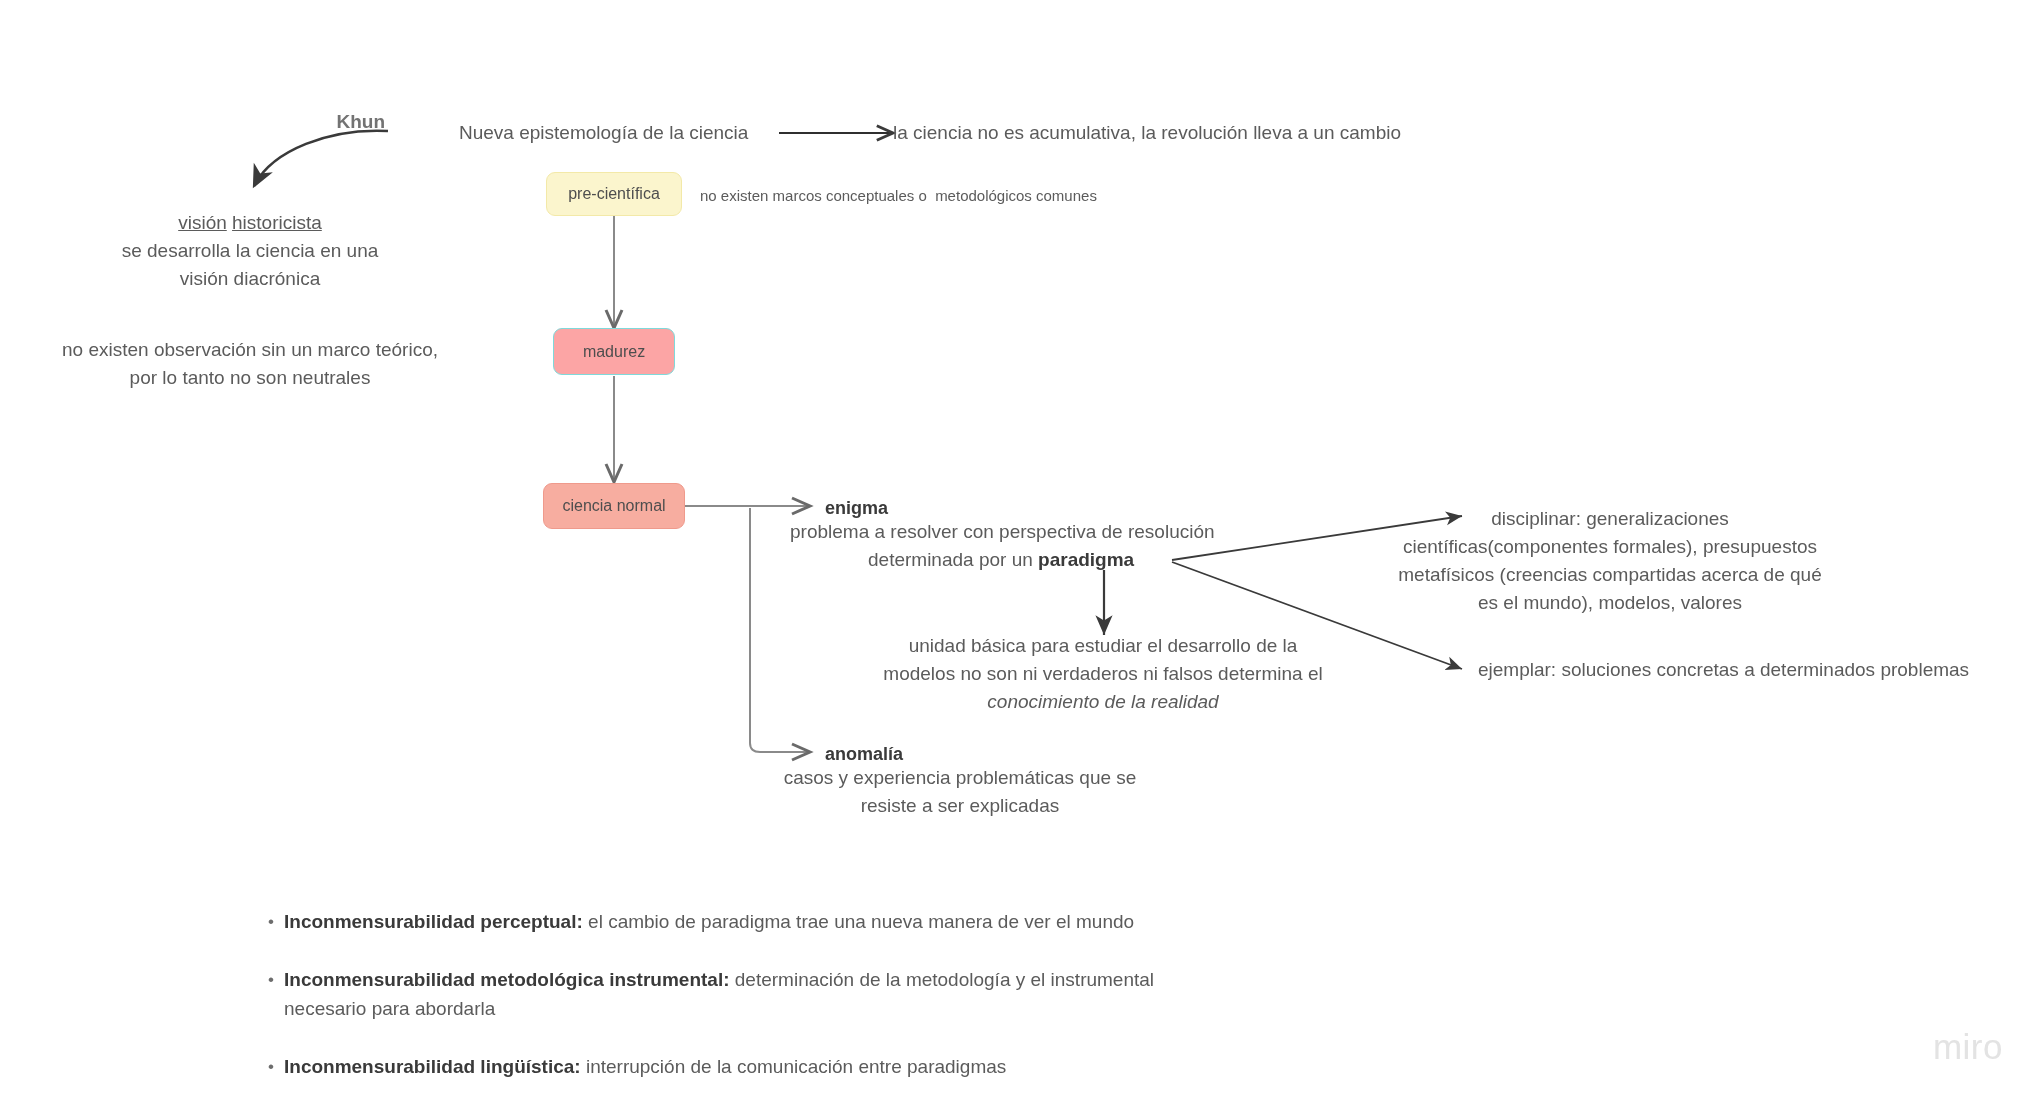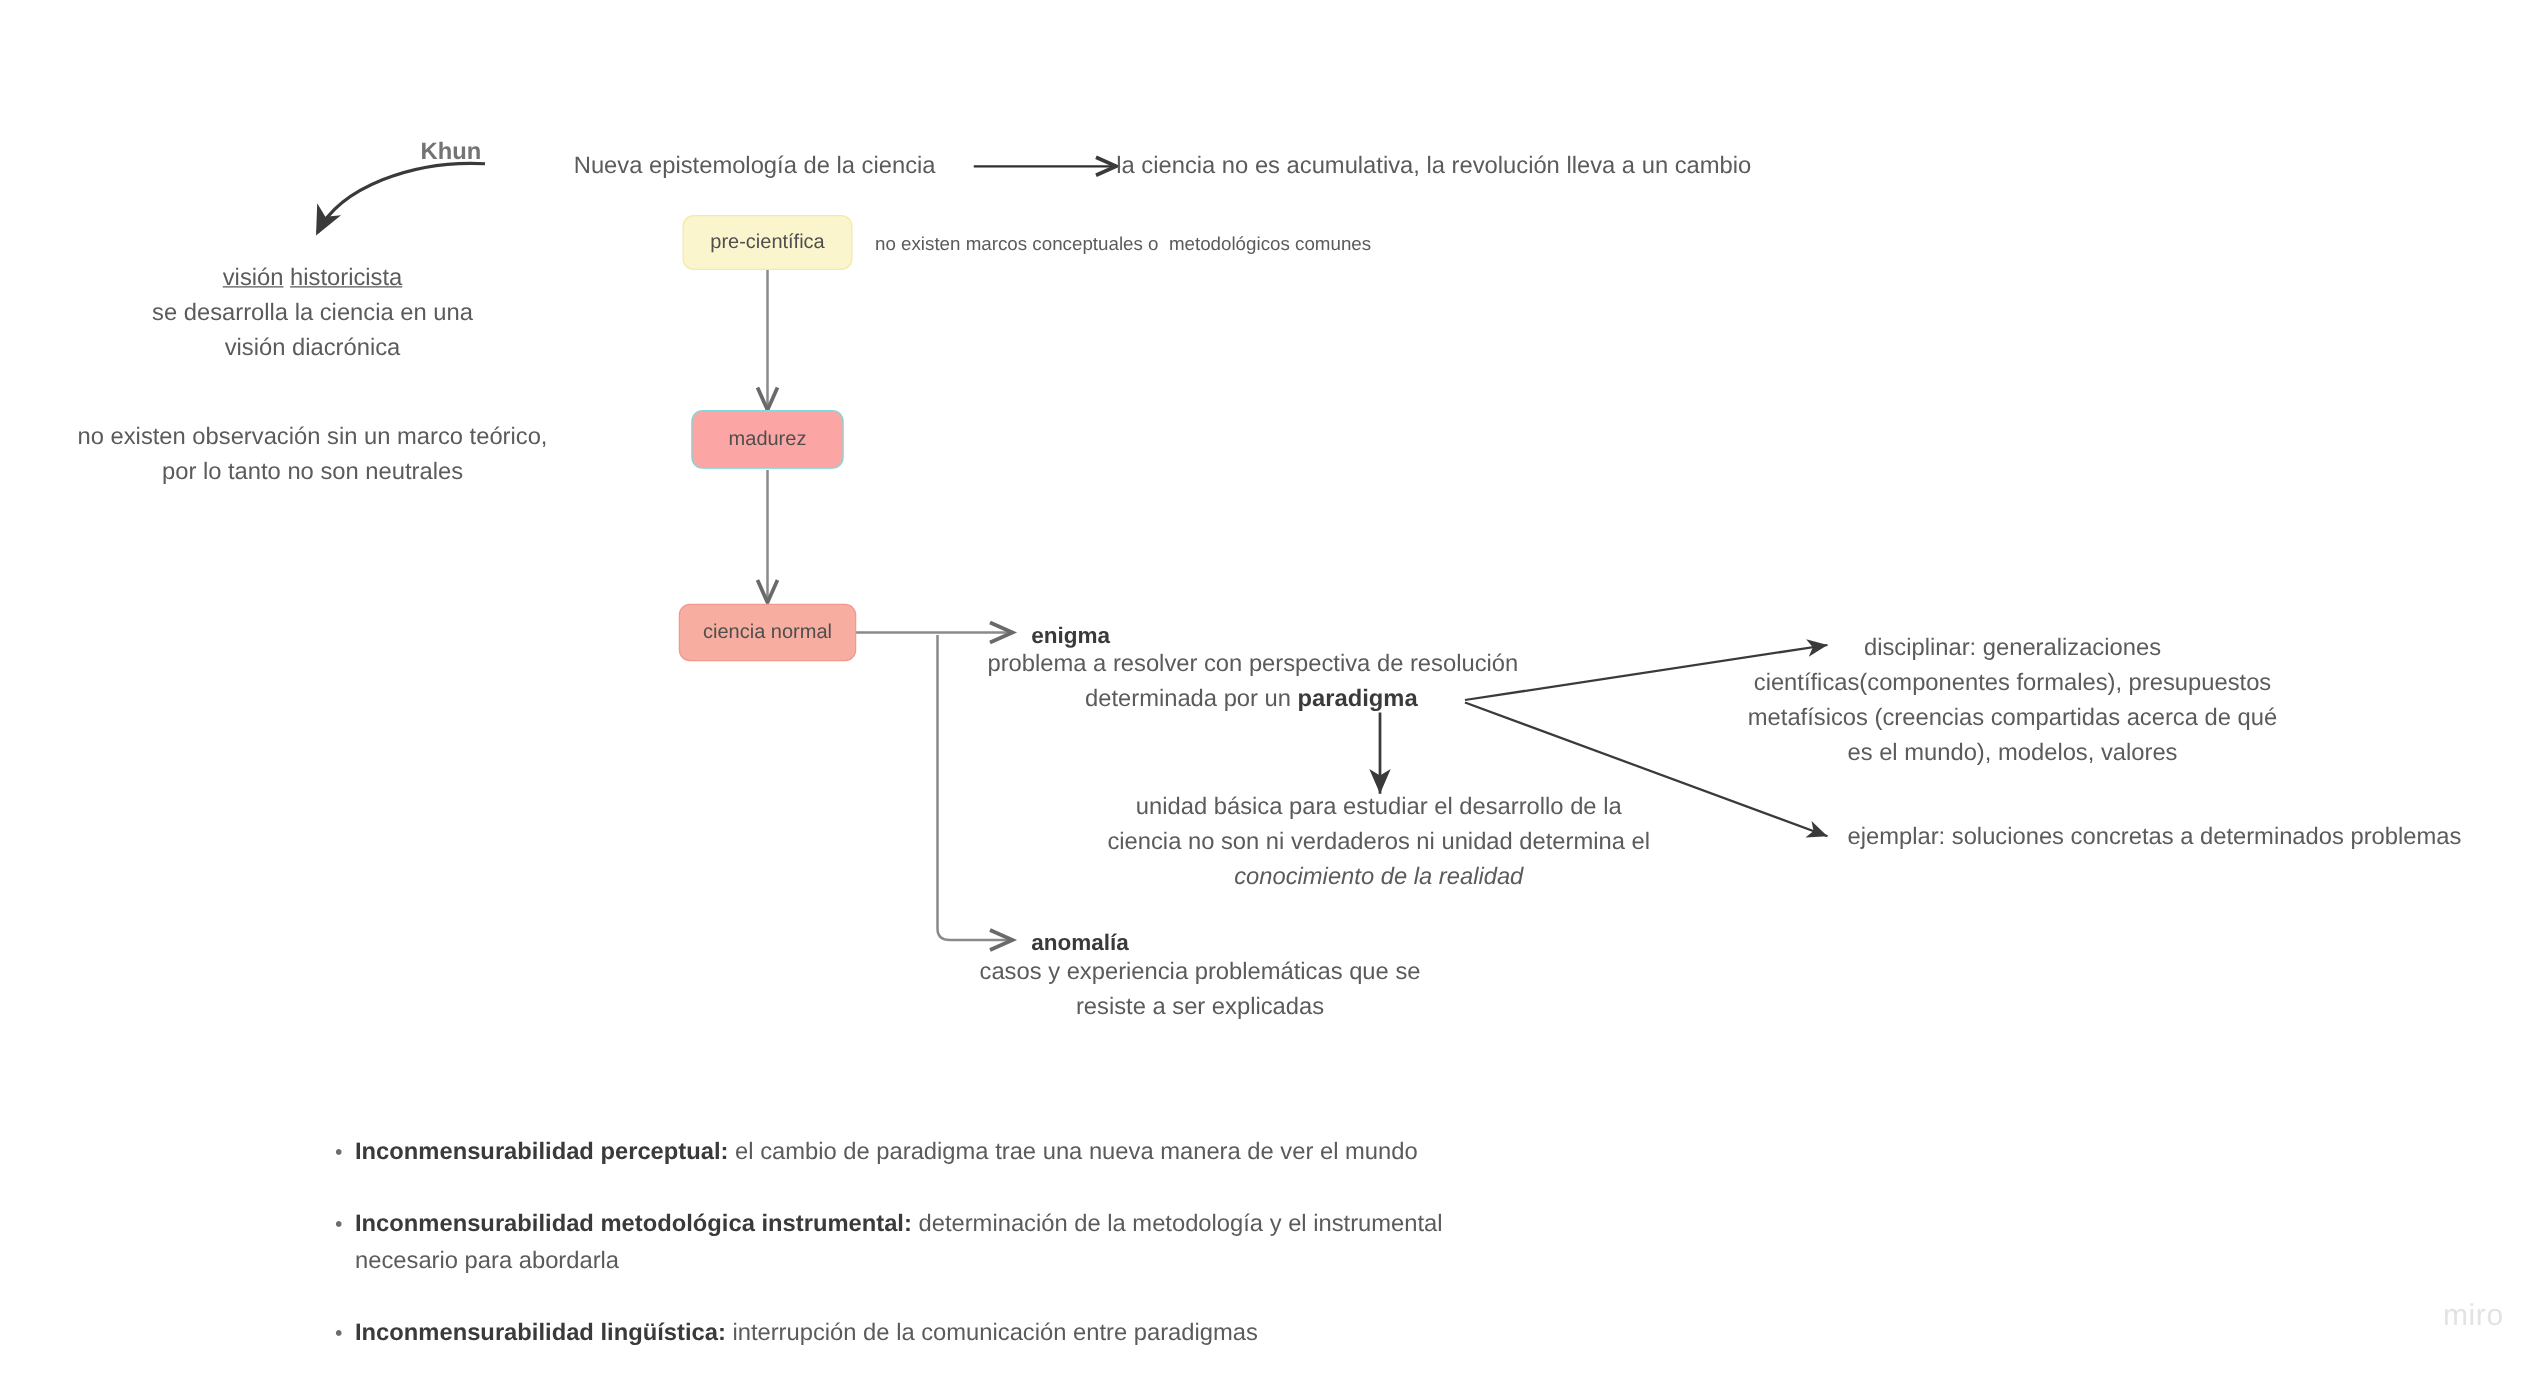--- a/index.html
+++ b/index.html
@@ -86,21 +86,21 @@
   }
   .bullet-text {
     font-size: 19px;
     line-height: 29px;
     color: #5b5b5b;
   }
   .watermark {
     position: absolute;
     right: 30px;
     bottom: 40px;
-    font-size: 24px;
+    font-size: 35px;
     color: #e3e3e3;
     letter-spacing: 0.5px;
     font-family: "Liberation Sans", sans-serif;
   }
 </style>
 </head>
 <body>
 
 <div id="canvas">
 
@@ -170,21 +170,21 @@
   </div>
 
   <div class="txt bold" style="left:825px; top:494px; font-size:18px;">enigma</div>
 
   <div class="txt" style="left:790px; top:518px;">problema a resolver con perspectiva de resolución</div>
 
   <div class="txt" style="left:868px; top:546px;"><span>determinada por un </span><span class="bold">paradigma</span></div>
 
   <div class="txt center" style="left:858px; top:632px; width:490px;">unidad básica para estudiar el desarrollo de la</div>
 
-  <div class="txt center" style="left:858px; top:660px; width:490px;">ciencia no son ni verdaderos ni unidad determina el</div>
+  <div class="txt center" style="left:858px; top:660px; width:490px;">modelos no son ni verdaderos ni falsos determina el</div>
 
   <div class="txt center" style="left:858px; top:688px; width:490px;font-style:italic;">conocimiento de la realidad</div>
 
   <div class="txt bold" style="left:825px; top:740px; font-size:18px;">anomalía</div>
 
   <div class="txt center" style="left:760px; top:764px; width:400px;">casos y experiencia problemáticas que se</div>
 
   <div class="txt center" style="left:760px; top:792px; width:400px;">resiste a ser explicadas</div>
 
   <div class="txt center" style="left:1370px; top:505px; width:480px;">disciplinar: generalizaciones</div>

